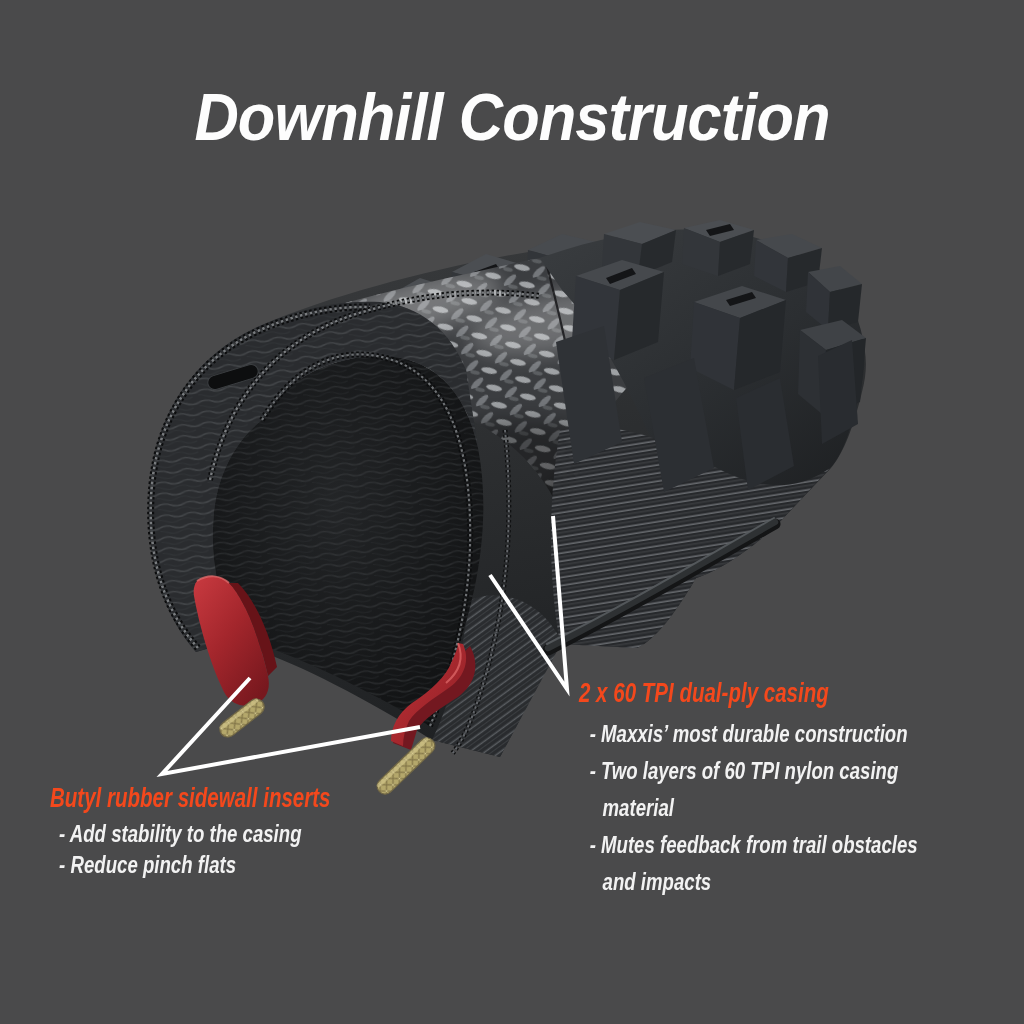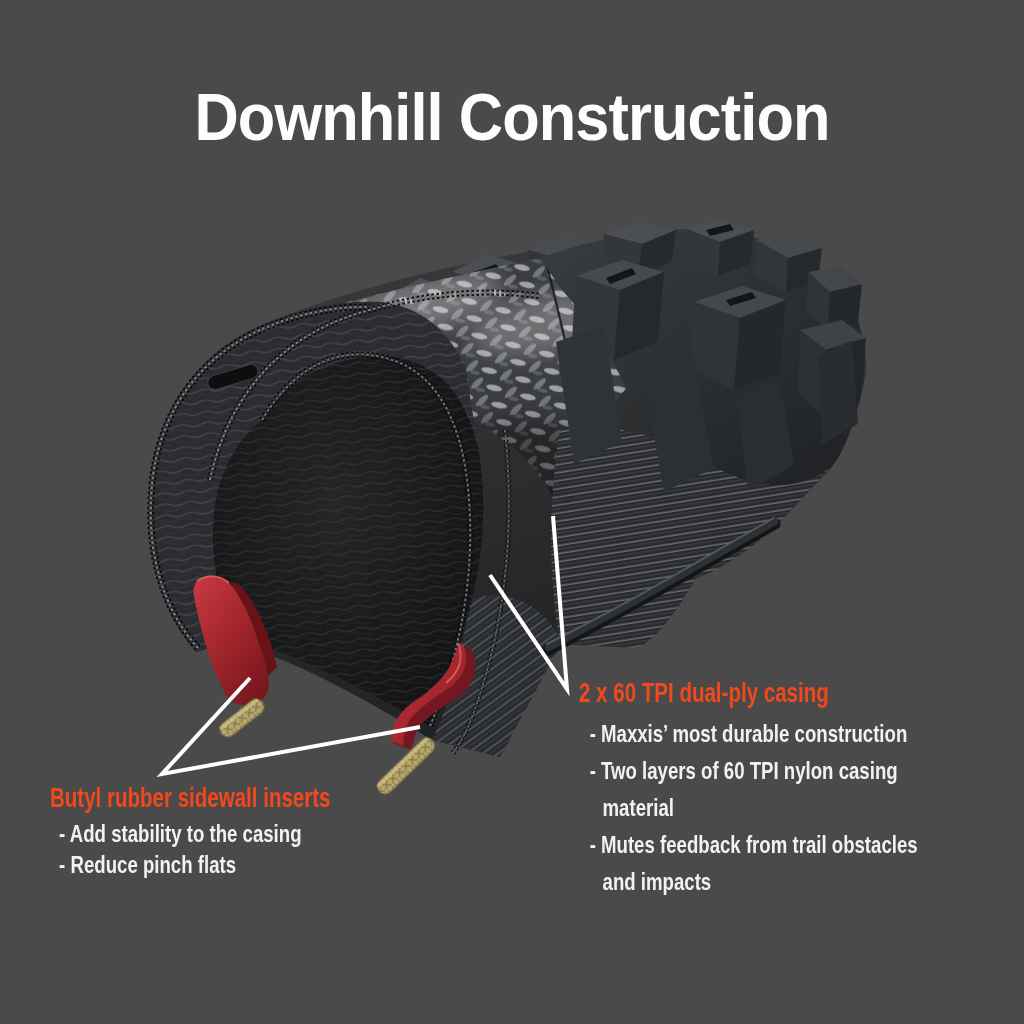--- a/index.html
+++ b/index.html
@@ -1,18 +1,18 @@
 <!DOCTYPE html>
 <html><head>
 <meta charset="utf-8">
 <style>
   html,body{margin:0;padding:0;}
   body{width:1024px;height:1024px;position:relative;overflow:hidden;
        background:#4a4a4b;font-family:"Liberation Sans",sans-serif;}
-  #stage{position:absolute;inset:0;}
+  #stage{position:absolute;inset:0;font-style:italic;}
   svg{position:absolute;left:0;top:0;}
   .txt{position:absolute;font-weight:bold;}
   #title{left:0;top:84px;width:1024px;text-align:center;color:#fdfdfd;
          font-size:66px;line-height:1;letter-spacing:-1px;
          transform:scaleX(.93);transform-origin:50% 0;white-space:nowrap;}
   .callout{transform-origin:0 0;transform:scaleX(.76);white-space:nowrap;}
   .callout .head{color:#f4481c;}
   .callout .bullet,.callout .cont{color:#f2f2f2;}
   #co-left{left:50px;top:783px;}
   #co-left .head{font-size:27px;line-height:30px;margin-bottom:5px;}

